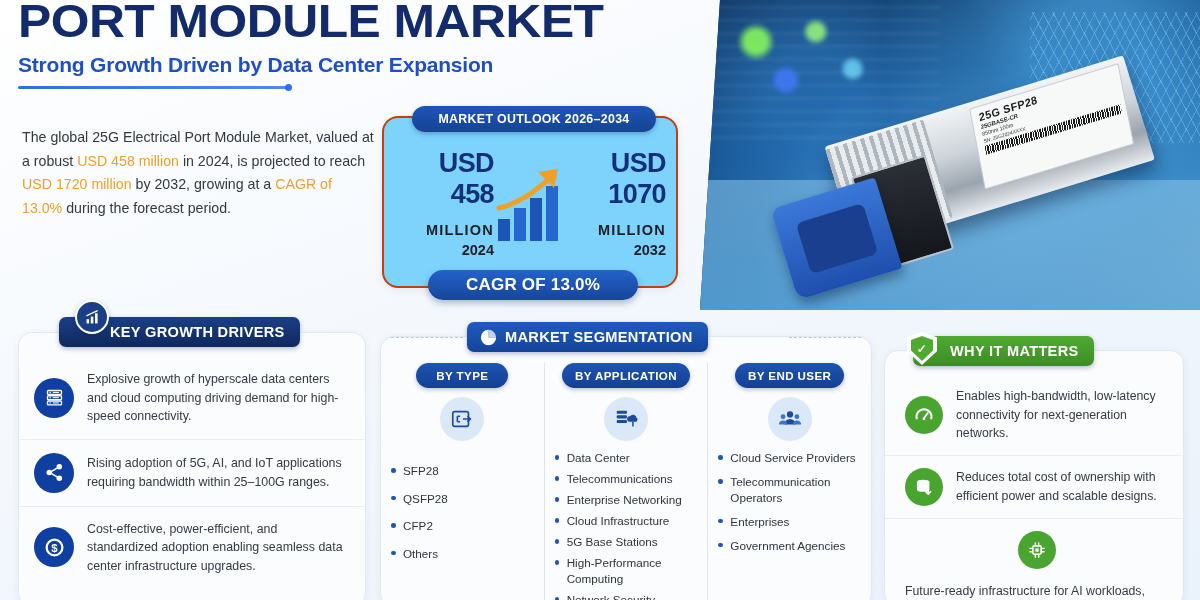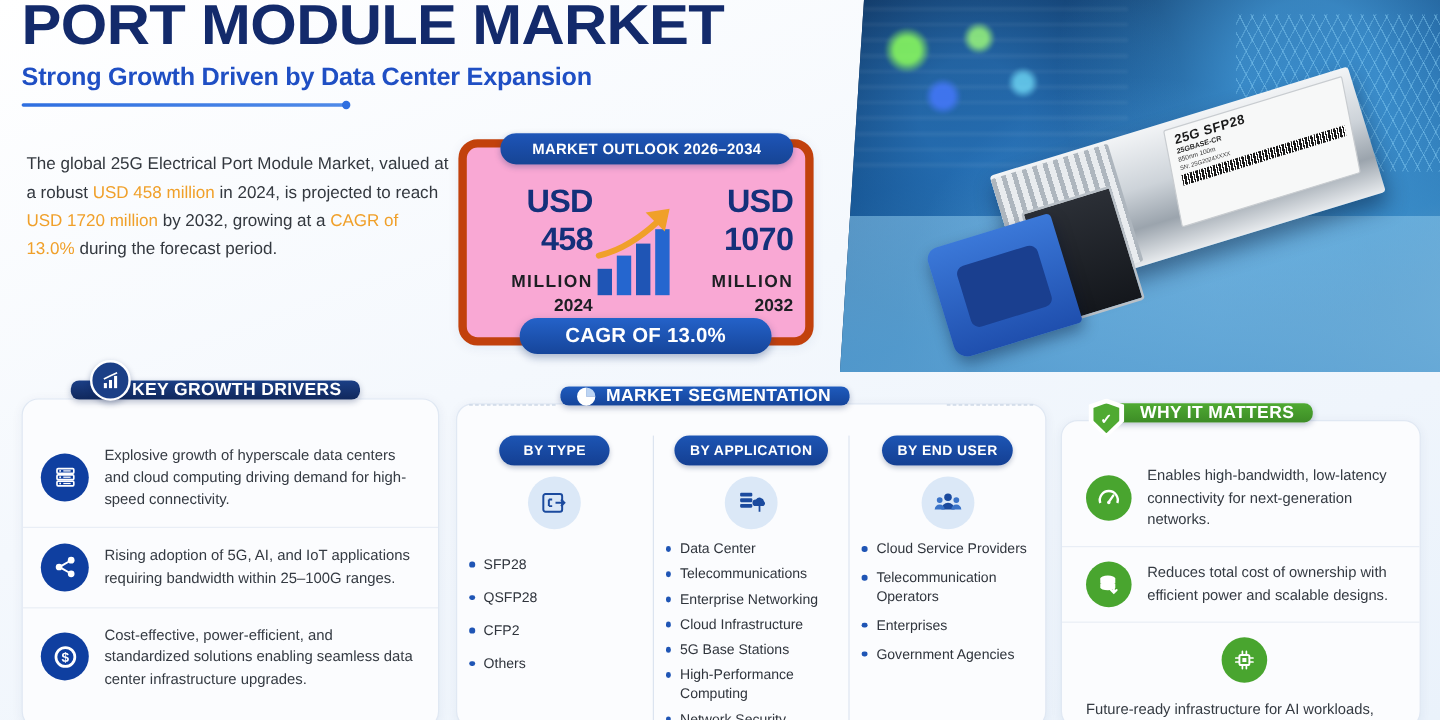--- a/index.html
+++ b/index.html
@@ -116,21 +116,21 @@
 
   .intro{
     position:absolute; left:22px; top:126px; width:352px;
     font-size:14.2px; line-height:23.5px; color:#33383f;
   }
   .hl{ color:#f0a02a; font-weight:400; }
 
   
   .outlook{
     position:absolute; left:382px; top:116px; width:296px; height:172px;
-    background:#f9a8d4; border:7px solid #c2410c; border-radius:16px;
+    background:#7dd3fc; border:2px solid #c2410c; border-radius:16px;
     box-shadow:0 2px 10px rgba(20,50,110,.07);
   }
   .outlook-badge{
     position:absolute; left:28px; top:-12px; width:244px; height:26px;
     background:linear-gradient(180deg,#1e55b8,#164494);
     border-radius:13px; color:#fff;
     font-weight:700; font-size:12.4px; letter-spacing:.3px;
     display:flex; align-items:center; justify-content:center;
     box-shadow:0 2px 5px rgba(10,40,100,.3);
   }
@@ -153,21 +153,21 @@
     box-shadow:0 3px 7px rgba(10,40,100,.33);
   }
 
   
   .panel{
     position:absolute; background:#fbfcfe;
     border:1px solid #e0e8f3; border-radius:14px;
     box-shadow:0 2px 9px rgba(20,50,110,.06);
   }
   .panel-badge{
-    position:absolute; height:16px; border-radius:7px;
+    position:absolute; height:30px; border-radius:7px;
     display:flex; align-items:center; gap:8px; padding:0 15px 0 13px;
     color:#fff; font-weight:800; font-size:14.6px; letter-spacing:.3px;
     box-shadow:0 2px 5px rgba(10,30,80,.28);
   }
   .badge-navy{ background:linear-gradient(180deg,#1b3f86,#10285c); }
   .badge-blue{ background:linear-gradient(180deg,#1f5bbd,#15449a); }
   .badge-green{ background:linear-gradient(180deg,#4faa32,#3d8c26); }
 
   
   #drivers{ left:18px; top:332px; width:348px; height:275px; }
@@ -357,21 +357,21 @@
       <div class="dtext">Rising adoption of 5G, AI, and IoT applications requiring bandwidth within 25–100G ranges.</div>
     </div>
 
     <div class="drow">
       <div class="dicon">
         <svg viewBox="0 0 24 24" width="21" height="21" aria-hidden="true">
           <circle cx="12" cy="12" r="9" fill="none" stroke="#fff" stroke-width="2.6"></circle>
           <text x="12" y="17" text-anchor="middle" font-size="13" font-weight="bold" fill="#fff" font-family="Liberation Sans, sans-serif">$</text>
         </svg>
       </div>
-      <div class="dtext">Cost-effective, power-efficient, and standardized solutions enabling seamless data center infrastructure upgrades.</div>
+      <div class="dtext">Cost-effective, power-efficient, and standardized adoption enabling seamless data center infrastructure upgrades.</div>
     </div>
   </div>
 </div>
 
 <div class="panel" id="seg">
   <div class="seg-deco" style="left:10px; width:72px;"></div>
   <div class="seg-deco" style="right:10px; width:72px;"></div>
 
   <div class="panel-badge badge-blue" id="seg-badge">
     <span>

